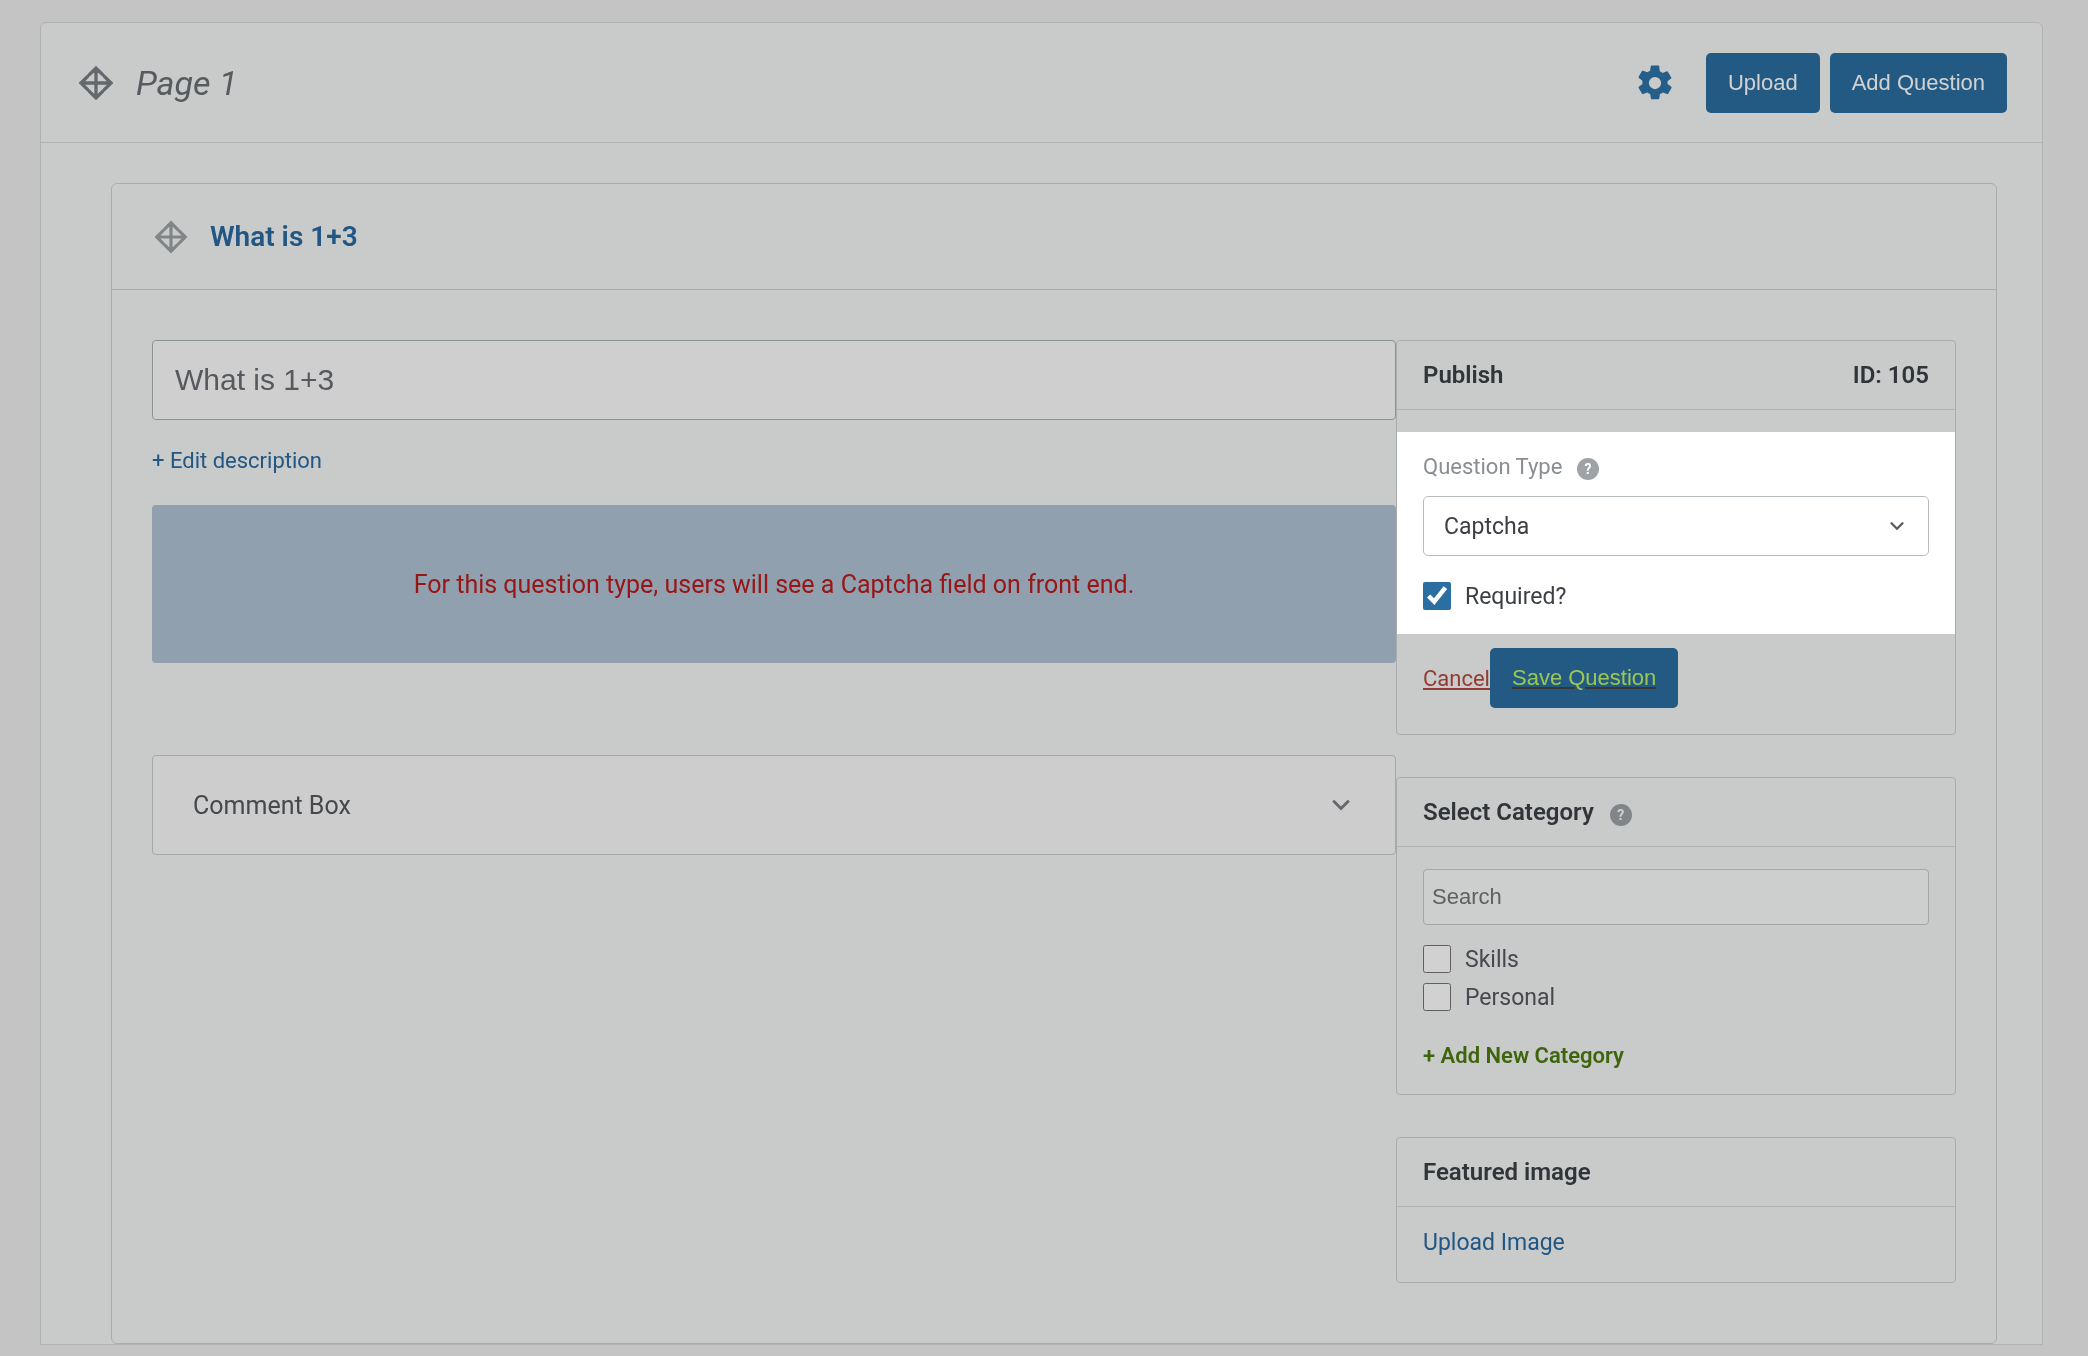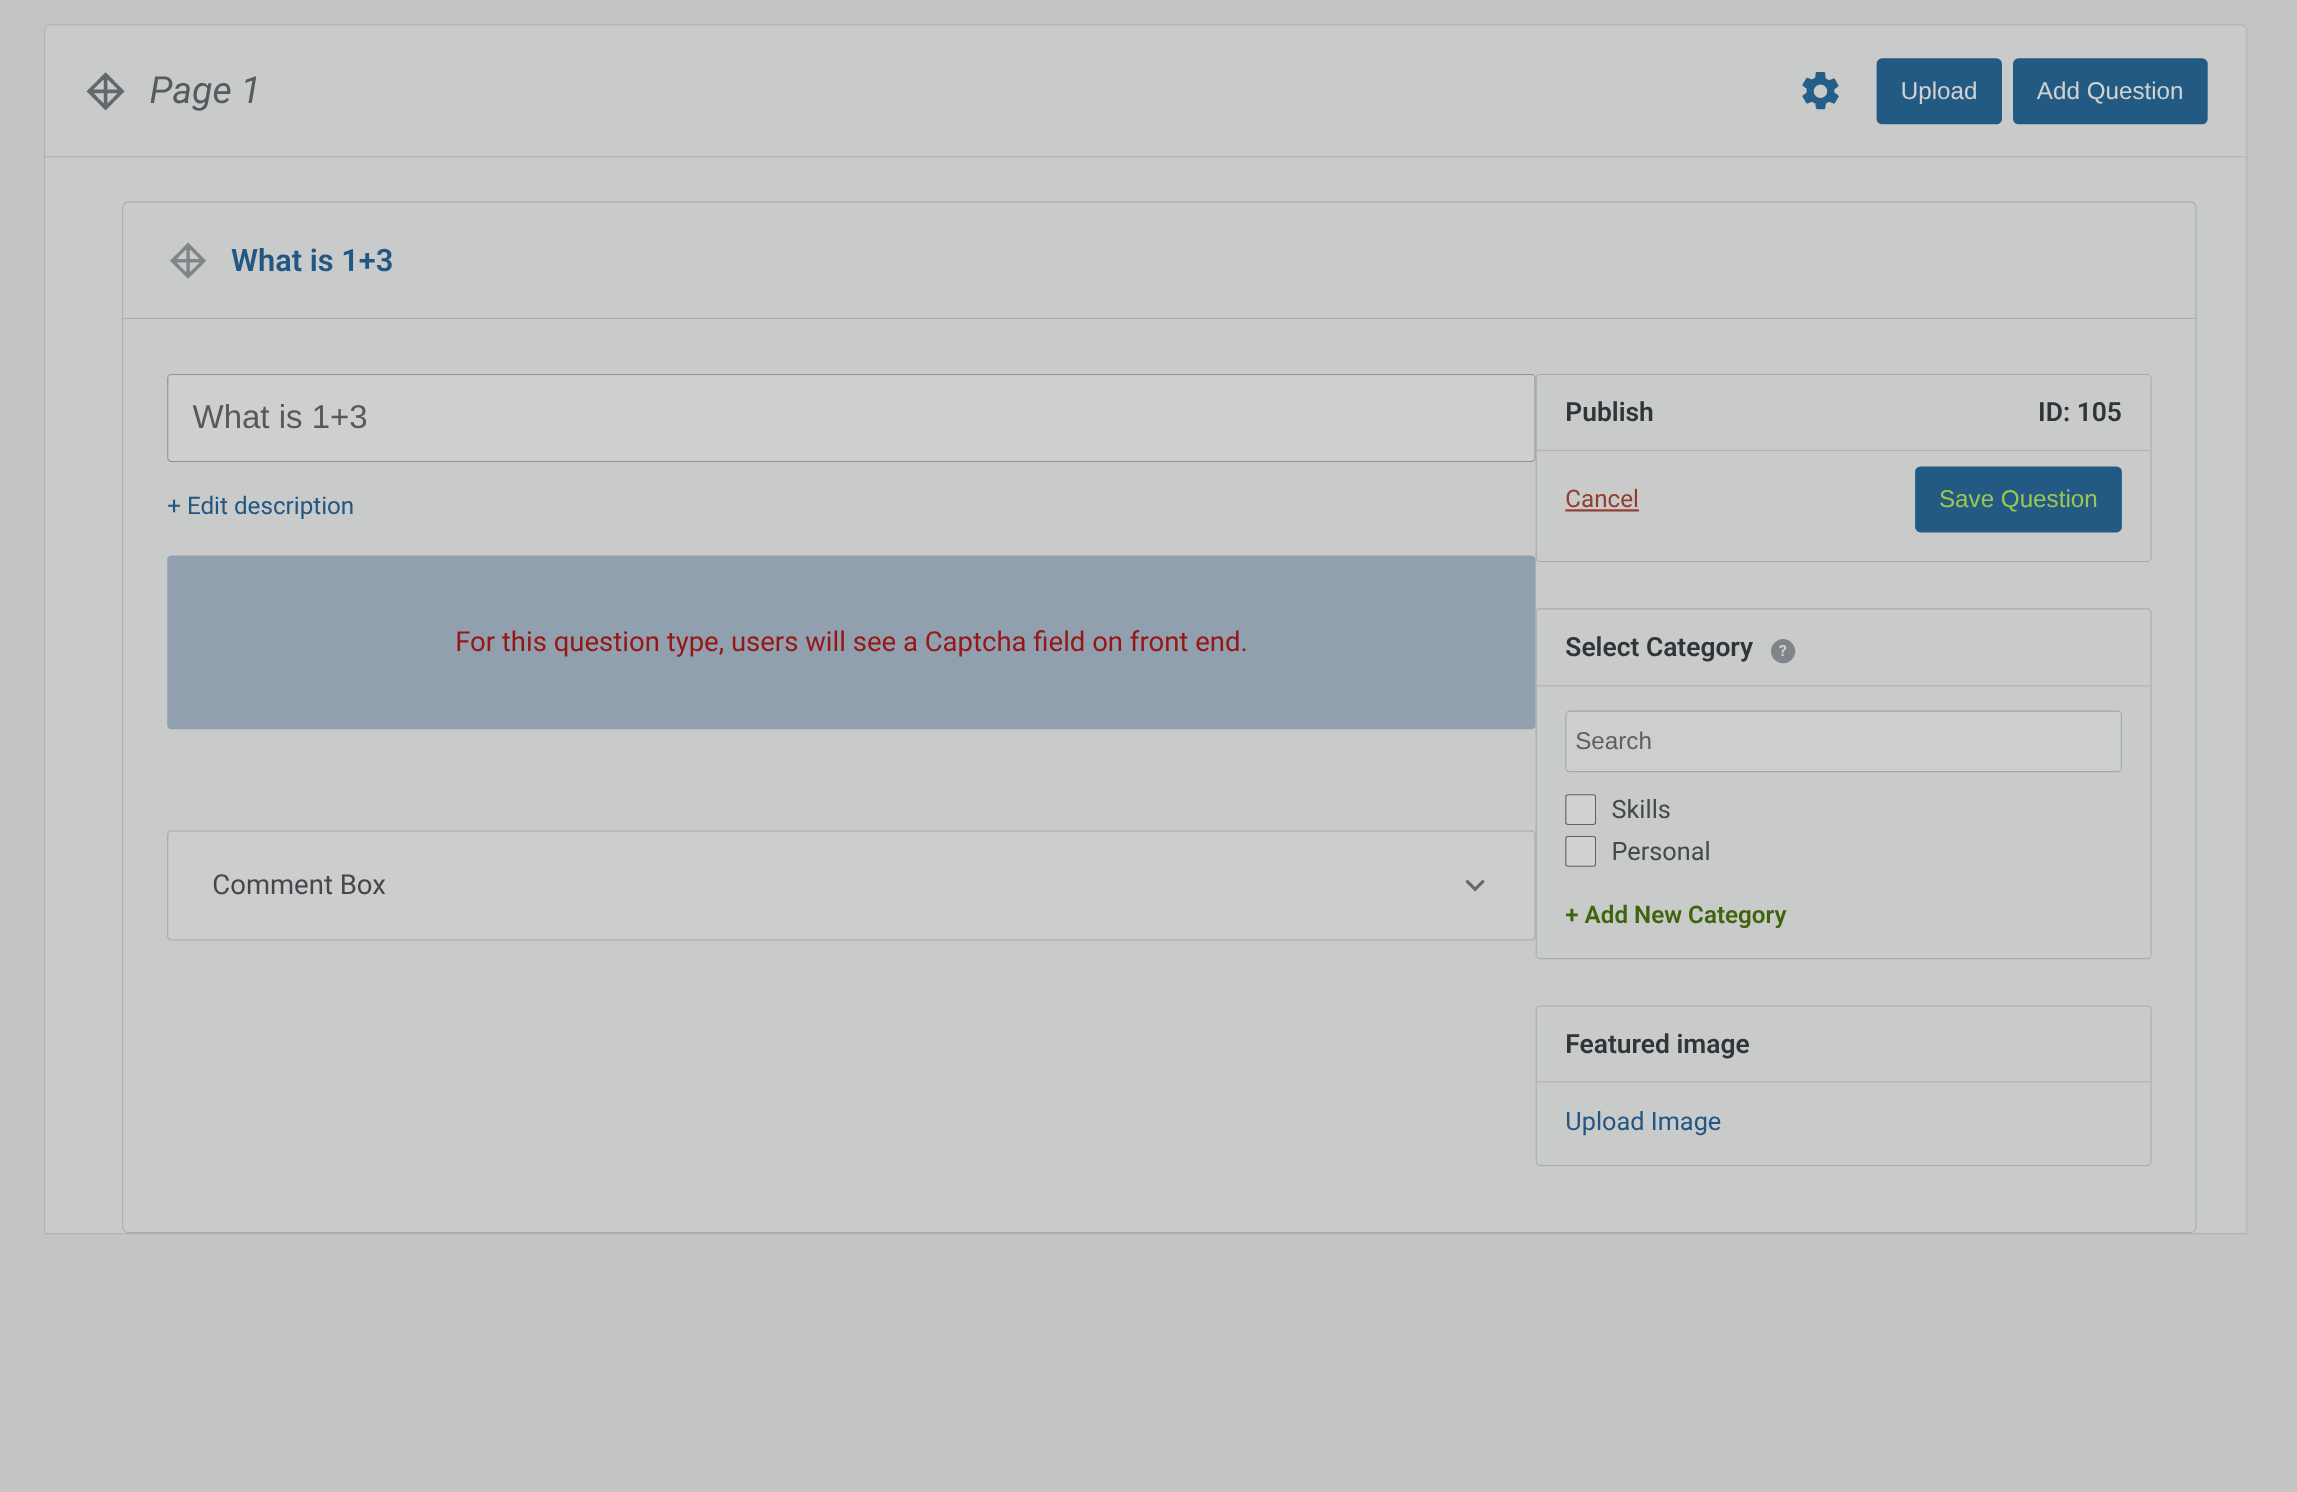--- a/index.html
+++ b/index.html
@@ -232,23 +232,23 @@
     color: #3c4045;
   }
   .check-row input[type="checkbox"] {
     width: 28px;
     height: 28px;
     accent-color: #2b6ea2;
   }
 
   .publish-actions {
     display: flex;
-    justify-content: space-between;
     align-items: center;
     padding: 14px 26px 26px 26px;
+    text-decoration: underline;
   }
   .cancel-link {
     color: #b24a3e;
     text-decoration: underline;
     font-size: 22px;
   }
   .save-btn {
     background: #2b6ea2;
     color: #bef264;
     height: 60px;
@@ -357,20 +357,43 @@
           </div>
         </div>
 
         <div class="right-col">
 
           <div class="side-box">
             <div class="side-box-header">
               <span>Publish</span>
               <span>ID: 105</span>
             </div>
+            <div class="side-box-body" style="padding-bottom:0;">
+
+              <div class="qtype-zone">
+                <div>
+                  <span class="label-muted">Question Type</span>
+                  <span class="help-badge">?</span>
+                </div>
+                <div class="select-wrap">
+                  <div class="select-box">
+                    <span>Captcha</span>
+                    <span>
+                      <svg width="22" height="22" viewBox="0 0 24 24" fill="none" stroke="#55595e" stroke-width="2.5" stroke-linecap="round">
+                          <path d="M6 9l6 6 6-6"></path>
+                        </svg>
+                    </span>
+                  </div>
+                </div>
+                <label class="check-row">
+                  <input type="checkbox" checked="" style="">
+                  <span>Required?</span>
+                </label>
+              </div>
+            </div>
             <div class="publish-actions">
               <a href="#" class="cancel-link">Cancel</a>
               <button class="save-btn">Save Question</button>
             </div>
           </div>
 
           <div class="side-box">
             <div class="side-box-header">
               <span>
                 <span>Select Category</span>

